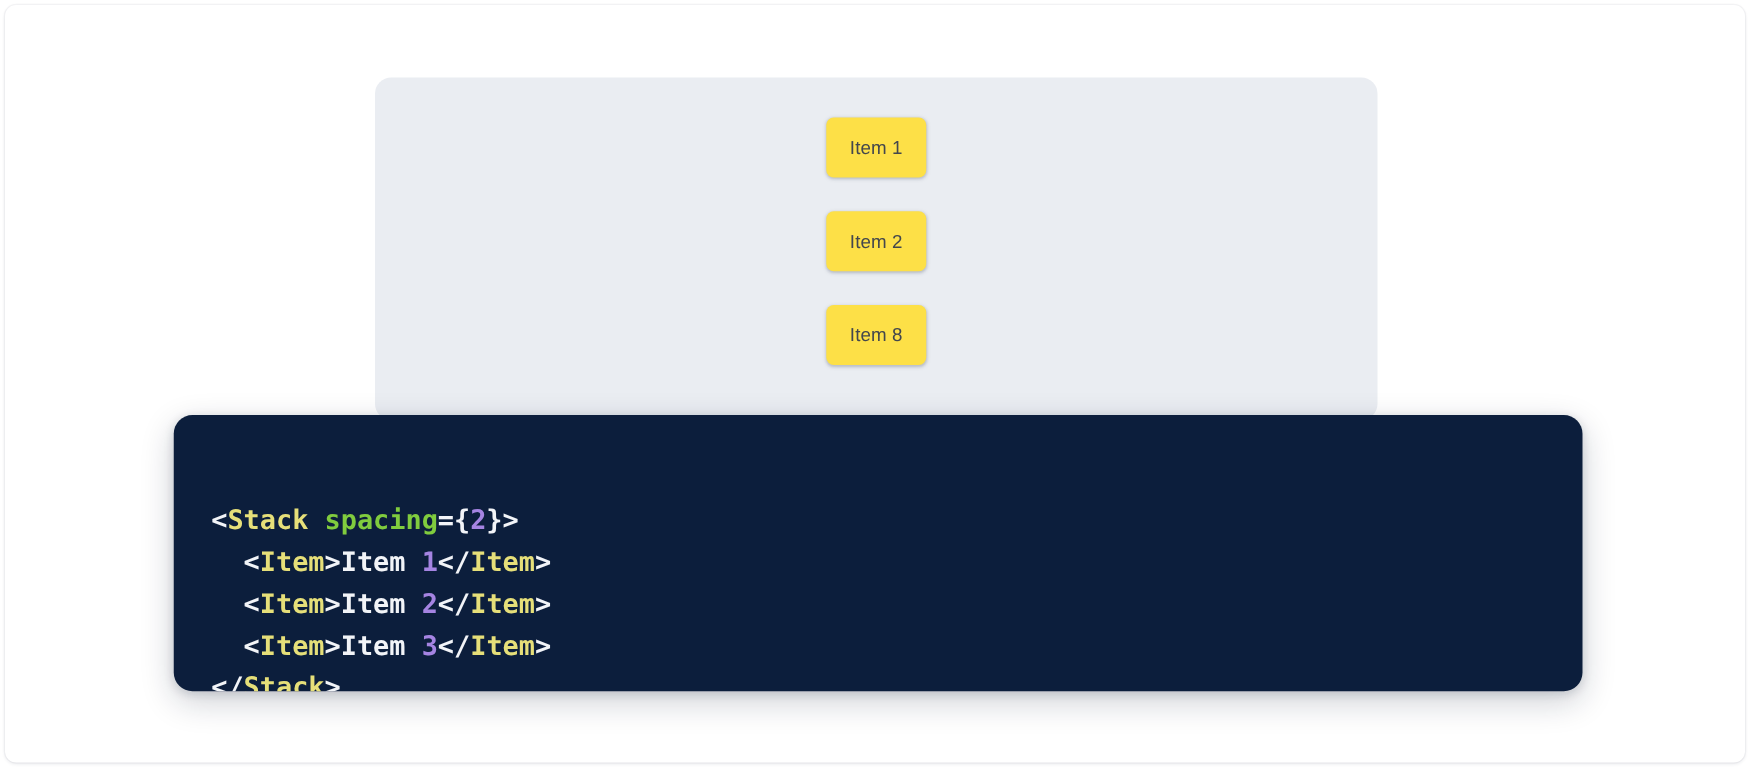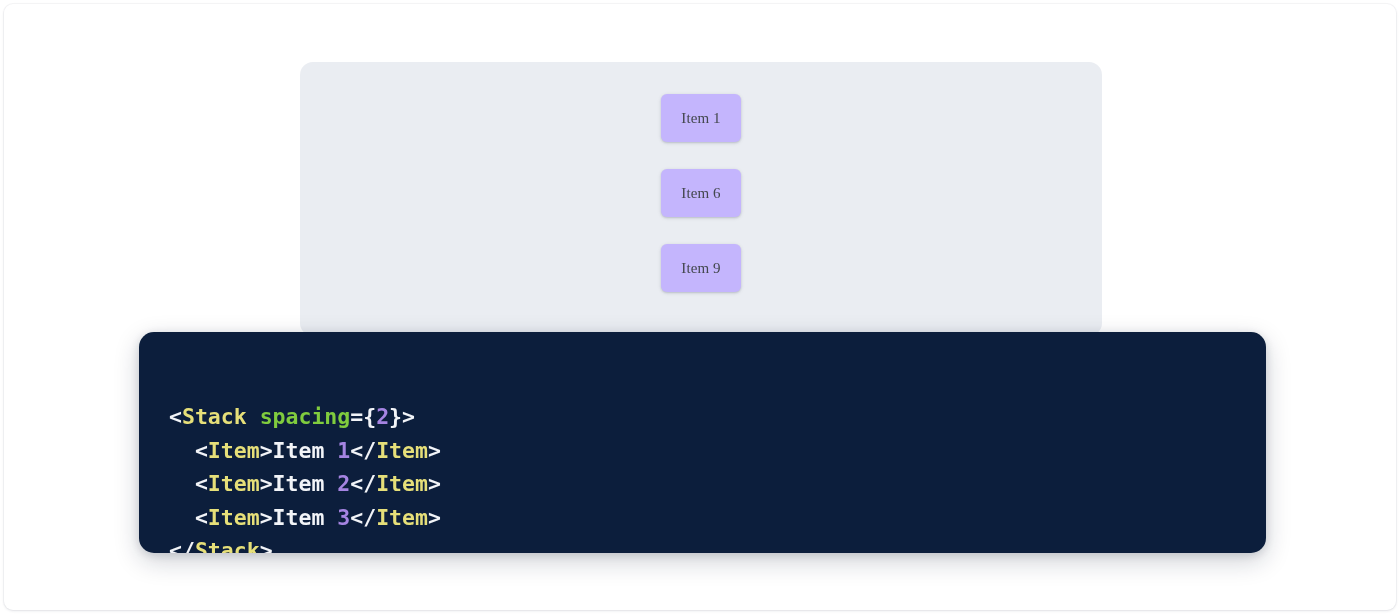--- a/index.html
+++ b/index.html
@@ -44,30 +44,29 @@
   #stack {
     display: flex;
     flex-direction: column;
     gap: 27px;
     align-items: center;
   }
 
   .stack-item {
     width: 80px;
     height: 48px;
-    background: #c4b5fd;
+    background: #fde047;
     border-radius: 6px;
     display: flex;
     align-items: center;
     justify-content: center;
     font-size: 15px;
     color: #43474d;
     box-shadow: 0 1px 2px rgba(25,35,60,0.16), 0 1px 4px rgba(25,35,60,0.10);
     letter-spacing: 0.1px;
-    font-family: Liberation Serif, serif;
   }
 
   
   #code-block {
     position: absolute;
     left: 135px;
     top: 328px;
     width: 1127px;
     height: 221px;
     background: #0c1e3c;
@@ -96,22 +95,22 @@
   .tok-text   { color: #f2f4f8; }
 </style>
 </head>
 <body>
 
 <div id="page-frame">
 
   <div id="preview-panel" style="background: rgb(234, 237, 242);">
     <div id="stack">
         <div class="stack-item">Item 1</div>
-        <div class="stack-item">Item 6</div>
-        <div class="stack-item">Item 9</div>
+        <div class="stack-item">Item 2</div>
+        <div class="stack-item">Item 8</div>
       </div>
   </div>
 
   <div id="code-block" style="background: rgb(12, 30, 60);">
     <div id="code-lines"><span class="code-line"><span class="tok-punct" style="color: rgb(242, 244, 248);">&lt;</span><span class="tok-tag" style="color: rgb(230, 223, 121);">Stack</span><span class="tok-punct" style="color: rgb(242, 244, 248);"> </span><span class="tok-attr" style="color: rgb(128, 204, 62);">spacing</span><span class="tok-punct" style="color: rgb(242, 244, 248);">={</span><span class="tok-num" style="color: rgb(165, 132, 226);">2</span><span class="tok-punct" style="color: rgb(242, 244, 248);">}&gt;</span></span><span class="code-line"><span class="tok-punct" style="color: rgb(242, 244, 248);">  &lt;</span><span class="tok-tag" style="color: rgb(230, 223, 121);">Item</span><span class="tok-punct" style="color: rgb(242, 244, 248);">&gt;</span><span class="tok-text" style="color: rgb(242, 244, 248);">Item </span><span class="tok-num" style="color: rgb(165, 132, 226);">1</span><span class="tok-punct" style="color: rgb(242, 244, 248);">&lt;/</span><span class="tok-tag" style="color: rgb(230, 223, 121);">Item</span><span class="tok-punct" style="color: rgb(242, 244, 248);">&gt;</span></span><span class="code-line"><span class="tok-punct" style="color: rgb(242, 244, 248);">  &lt;</span><span class="tok-tag" style="color: rgb(230, 223, 121);">Item</span><span class="tok-punct" style="color: rgb(242, 244, 248);">&gt;</span><span class="tok-text" style="color: rgb(242, 244, 248);">Item </span><span class="tok-num" style="color: rgb(165, 132, 226);">2</span><span class="tok-punct" style="color: rgb(242, 244, 248);">&lt;/</span><span class="tok-tag" style="color: rgb(230, 223, 121);">Item</span><span class="tok-punct" style="color: rgb(242, 244, 248);">&gt;</span></span><span class="code-line"><span class="tok-punct" style="color: rgb(242, 244, 248);">  &lt;</span><span class="tok-tag" style="color: rgb(230, 223, 121);">Item</span><span class="tok-punct" style="color: rgb(242, 244, 248);">&gt;</span><span class="tok-text" style="color: rgb(242, 244, 248);">Item </span><span class="tok-num" style="color: rgb(165, 132, 226);">3</span><span class="tok-punct" style="color: rgb(242, 244, 248);">&lt;/</span><span class="tok-tag" style="color: rgb(230, 223, 121);">Item</span><span class="tok-punct" style="color: rgb(242, 244, 248);">&gt;</span></span><span class="code-line"><span class="tok-punct" style="color: rgb(242, 244, 248);">&lt;/</span><span class="tok-tag" style="color: rgb(230, 223, 121);">Stack</span><span class="tok-punct" style="color: rgb(242, 244, 248);">&gt;</span></span></div>
   </div>
 
 </div>
 
 </body></html>

